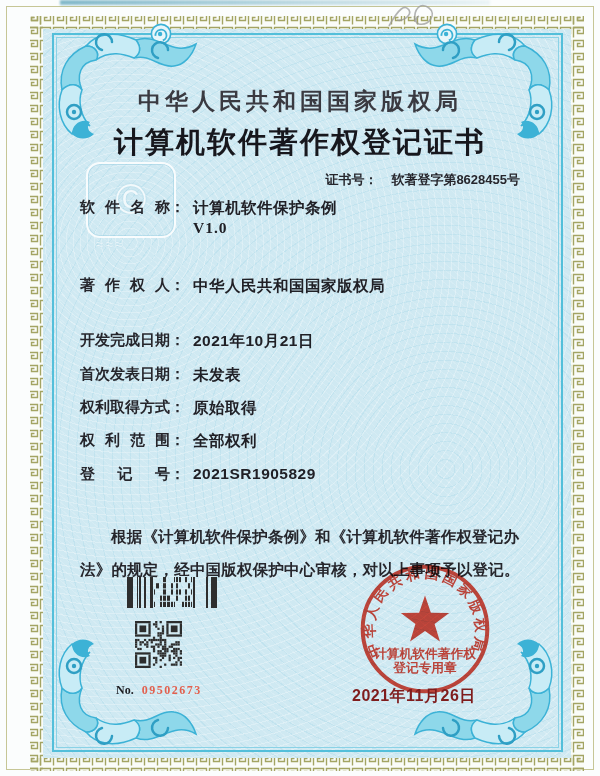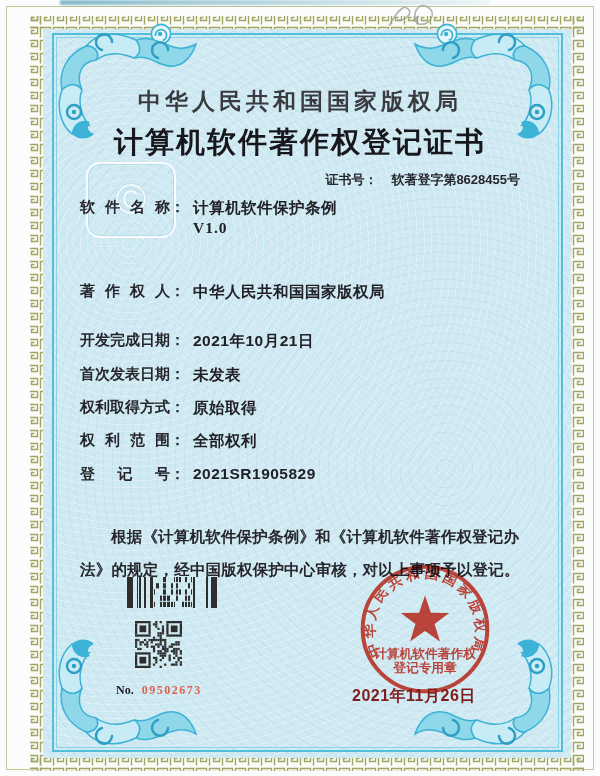--- a/index.html
+++ b/index.html
@@ -145,21 +145,21 @@
 
   <div class="authority">中华人民共和国国家版权局</div>
   <div class="cert-title">计算机软件著作权登记证书</div>
   <div class="certno"><span>证书号：</span><span class="sp"></span><span>软著登字第8628455号</span></div>
 
   <div class="frow" style="top:198px">
     <span class="flabel">软件名称</span>
       <span class="fcolon">：</span>
     <span class="fvalue"><span>计算机软件保护条例</span><div class="v2">V1.0</div></span>
   </div>
-  <div class="frow" style="top:282px">
+  <div class="frow" style="top:276px">
     <span class="flabel">著作权人</span>
       <span class="fcolon">：</span>
     <span class="fvalue">中华人民共和国国家版权局</span>
   </div>
   <div class="frow" style="top:331px">
     <span class="flabel">开发完成日期</span>
       <span class="fcolon">：</span>
     <span class="fvalue">2021年10月21日</span>
   </div>
   <div class="frow" style="top:365px">

